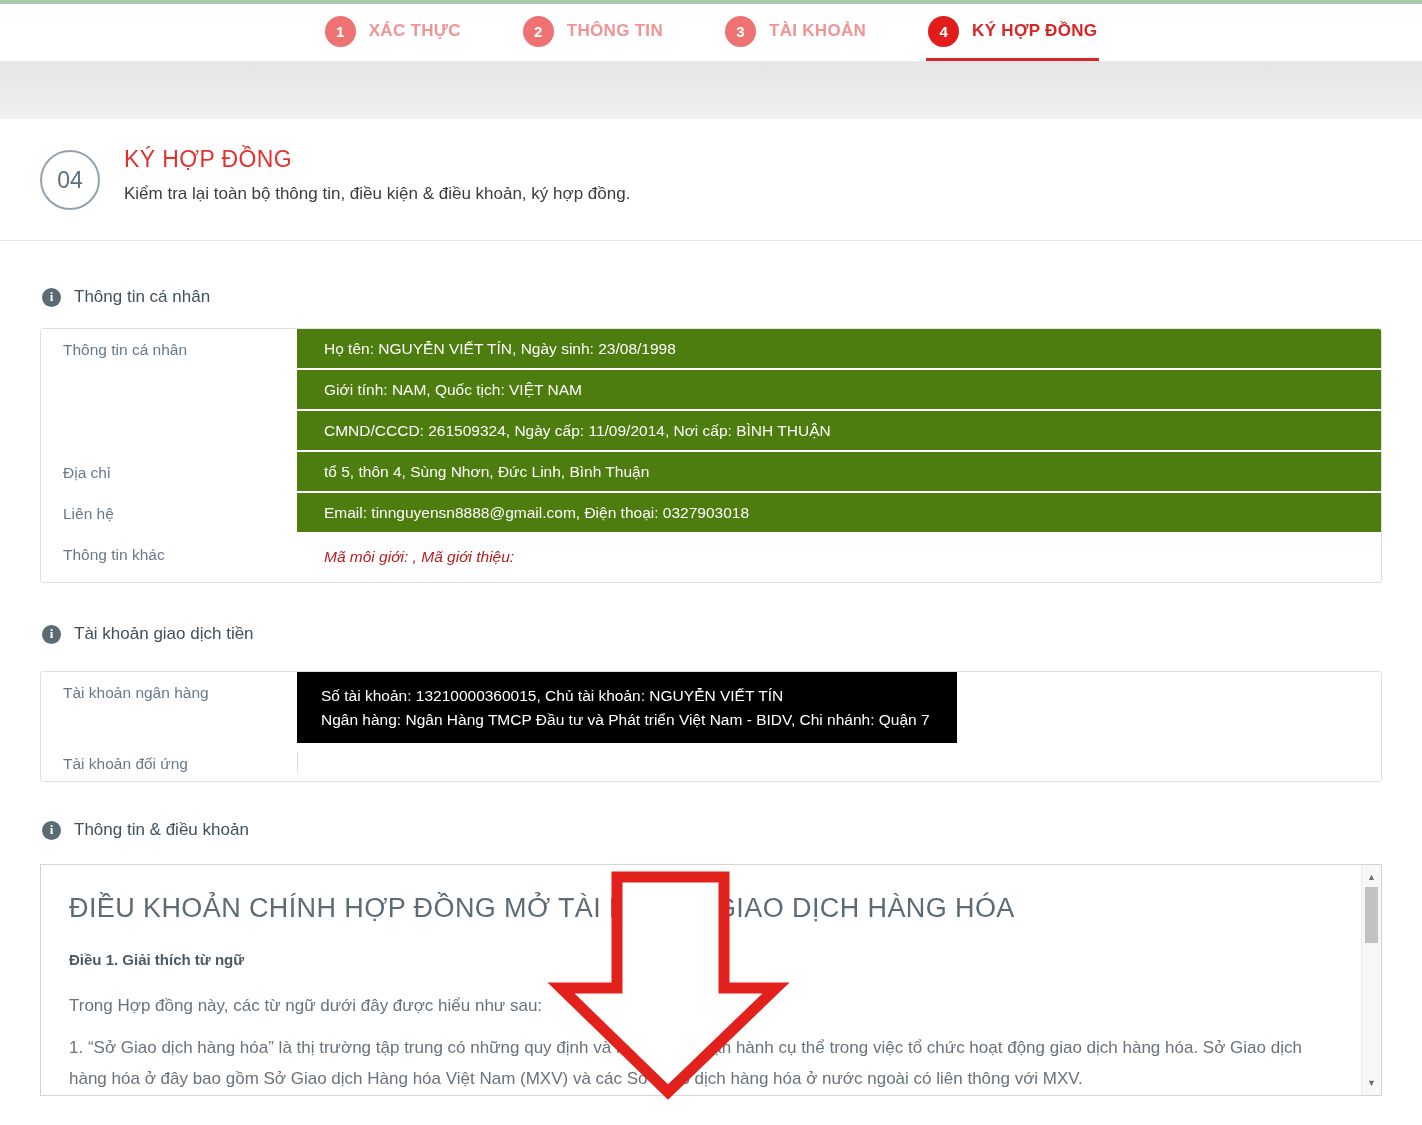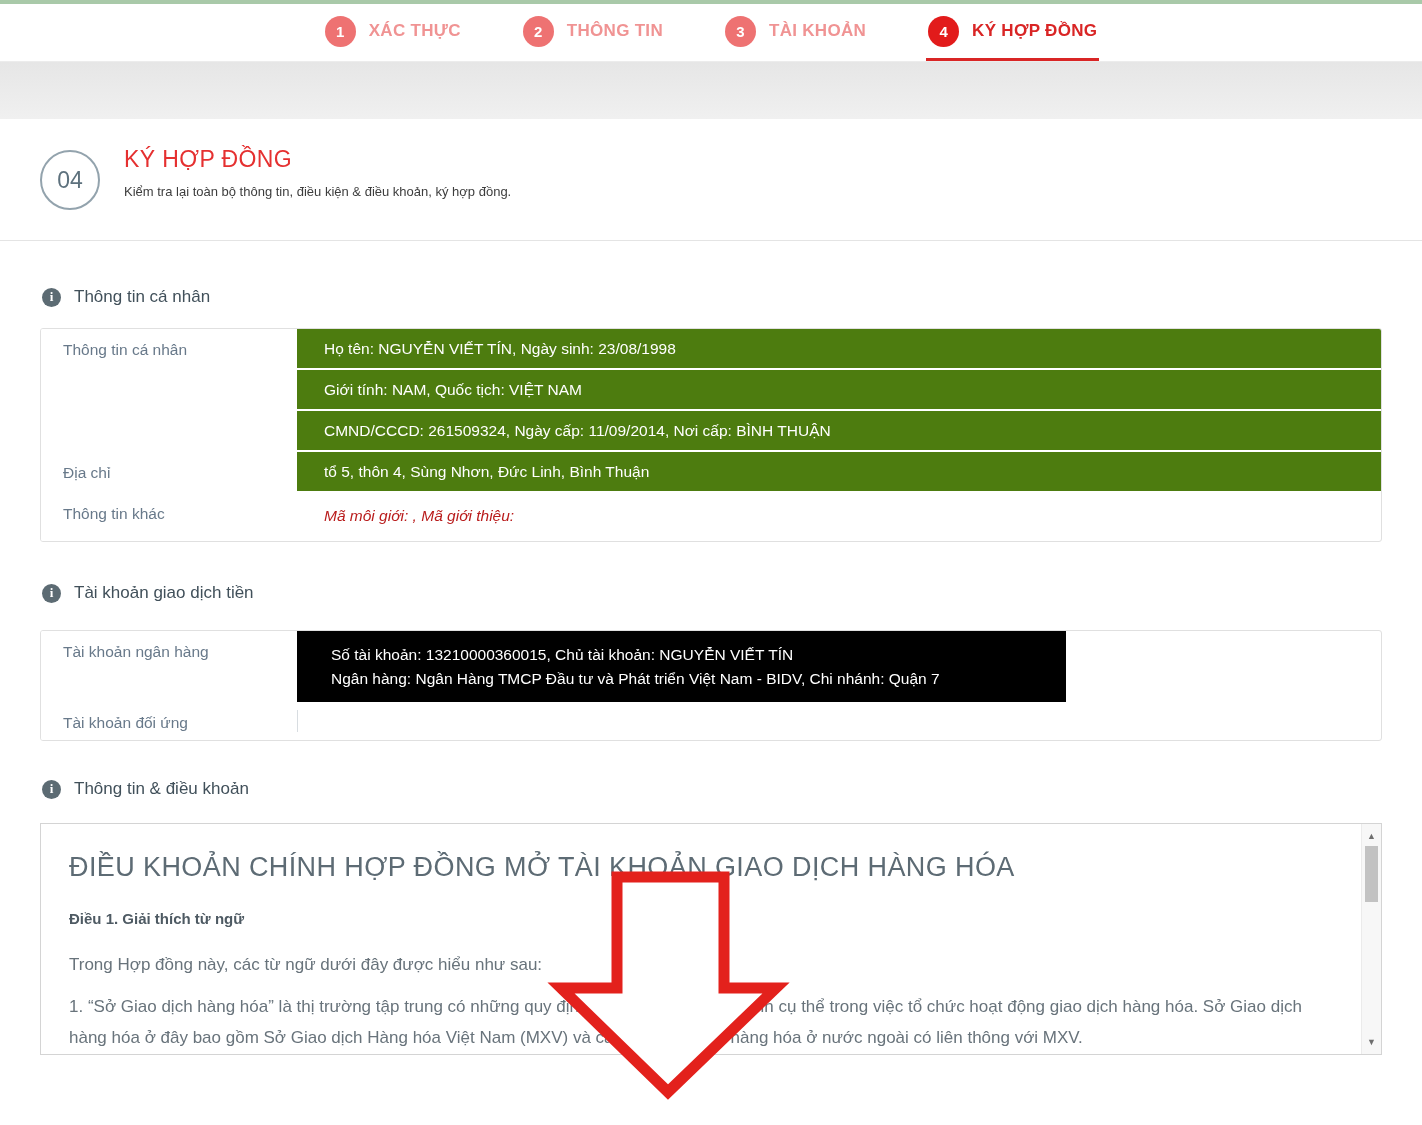--- a/index.html
+++ b/index.html
@@ -37,21 +37,21 @@
   .card {
     background:#fff; border-bottom:1px solid #e4e4e4;
     padding:27px 40px 30px 40px; display:flex; gap:24px; align-items:flex-start;
   }
   .badge-circle {
     width:56px; height:56px; border:2px solid #93a3ad; border-radius:50%;
     color:#5d717d; font-size:23px; display:flex; align-items:center; justify-content:center;
     margin-top:4px; flex:none;
   }
   .card-title { color:#e53030; font-size:23px; font-weight:500; letter-spacing:.4px; margin-bottom:11px; }
-  .card-sub { color:#3d3d3d; font-size:13px; }
+  .card-sub { color:#3d3d3d; font-size:17px; }
 
   main { padding:0 40px; }
 
   .section-head { display:flex; align-items:center; gap:13px; }
   .sh1 { margin:46px 0 21px 2px; }
   .sh2 { margin:41px 0 27px 2px; }
   .sh3 { margin:38px 0 24px 2px; }
   .info-icon {
     width:19px; height:19px; border-radius:50%; background:#5c6b73; color:#fff;
     font-size:13px; font-weight:bold; font-family:"Liberation Serif", serif;
@@ -66,22 +66,22 @@
     width:256px; flex:none; color:#68798a; font-size:15.5px;
     padding:12px 0 0 22px; box-sizing:border-box; background:#fff;
   }
   .t-value { flex:1; font-size:15.5px; }
   .t-value.highlight {
     background:#4d7c0f; color:#fff; padding:11px 10px 0 27px;
     height:39px; box-sizing:border-box; margin-bottom:2px;
   }
   .t-value.plain { color:#b91c1c; padding:14px 10px 0 27px; height:48px; box-sizing:border-box;font-style:italic; }
   .bank-black {
-    width:769px; background:#000; color:#fff; font-size:15.5px;
-    padding:12px 0 11px 34px; box-sizing:border-box; line-height:24px;
+    width:660px; background:#000; color:#fff; font-size:15.5px;
+    padding:12px 0 11px 24px; box-sizing:border-box; line-height:24px;
   }
   .bank-line { display:block; }
   .row-counter { height:38px; }
   .row-counter .t-value { border-left:1px solid #d8dde1; margin:8px 0; }
 
   
   .terms-box {
     border:1px solid #d4d4d4; height:232px; position:relative; overflow:hidden;
     padding:24px 70px 0 28px; box-sizing:border-box; background:#fff;
   }
@@ -161,20 +161,24 @@
       <div class="t-label"></div>
       <div class="t-value highlight">Giới tính: NAM, Quốc tịch: VIỆT NAM</div>
     </div>
     <div class="t-row">
       <div class="t-label"></div>
       <div class="t-value highlight">CMND/CCCD: 261509324, Ngày cấp: 11/09/2014, Nơi cấp: BÌNH THUẬN</div>
     </div>
     <div class="t-row">
       <div class="t-label">Địa chỉ</div>
       <div class="t-value highlight">tổ 5, thôn 4, Sùng Nhơn, Đức Linh, Bình Thuận</div>
+    </div>
+    <div class="t-row">
+      <div class="t-label">Liên hệ</div>
+      <div class="t-value highlight">Email: tinnguyensn8888@gmail.com, Điện thoại: 0327903018</div>
     </div>
     <div class="t-row">
       <div class="t-label">Thông tin khác</div>
       <div class="t-value plain">Mã môi giới: , Mã giới thiệu:</div>
     </div>
   </div>
 
   <div class="section-head sh2">
     <span class="info-icon">i</span>
     <span class="section-title">Tài khoản giao dịch tiền</span>

